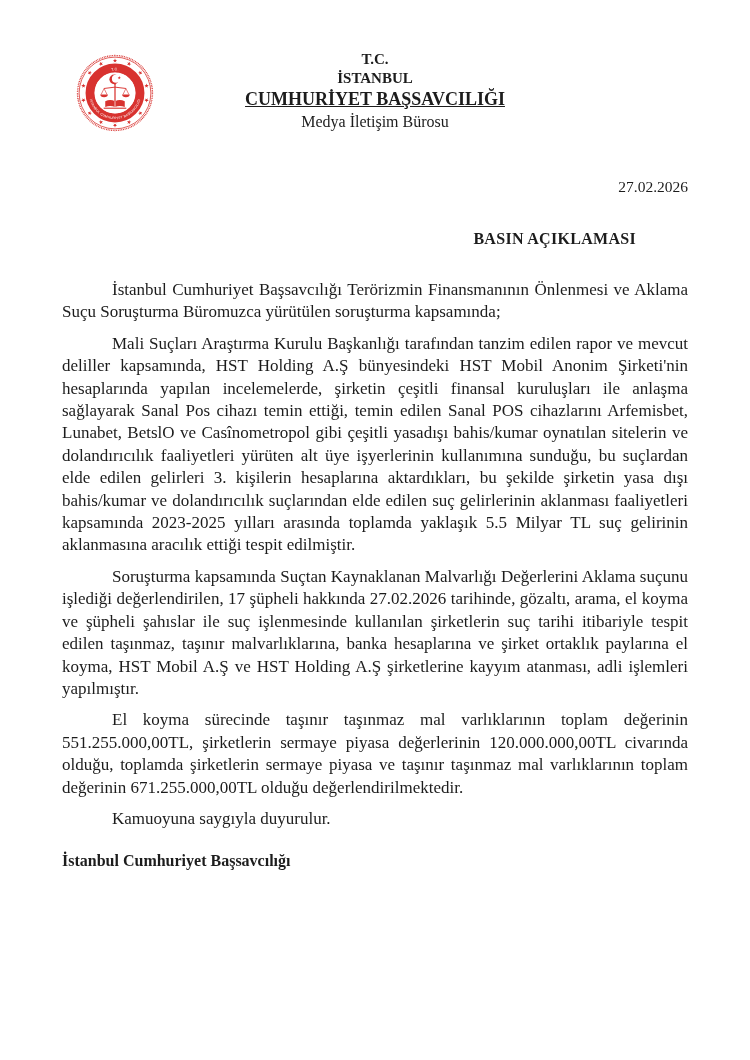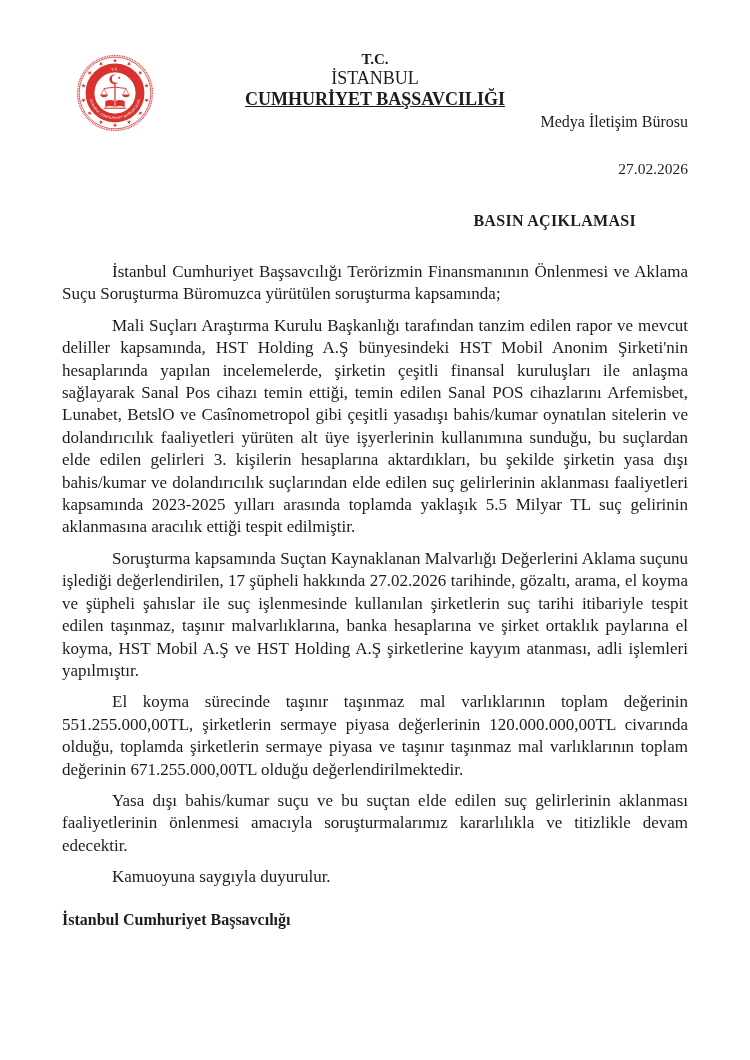--- a/index.html
+++ b/index.html
@@ -10,32 +10,32 @@
     color:#1c1c1c;
     font-family:"Liberation Serif", serif;
     box-sizing:border-box;
     overflow:hidden;
   }
   .content { margin:0 62px; }
 
   
   .letterhead { margin-top:50px; text-align:center; }
   .lh-tc      { font-size:15px; line-height:19px; font-weight:bold; }
-  .lh-city    { font-size:18px; line-height:19px; font-weight:normal; }
+  .lh-city    { font-size:15px; line-height:19px; font-weight:bold; }
   .lh-office  { font-size:18px; line-height:23px; font-weight:bold;text-decoration:underline; }
-  .lh-bureau  { font-size:16px; line-height:22px; font-weight:normal;text-align:right; }
+  .lh-bureau  { font-size:16px; line-height:22px; font-weight:normal; }
 
   .emblem {
     position:absolute; left:76px; top:52px;
     width:78px; height:82px;
     color:#d8322f;
   }
 
   .doc-date {
-    margin-top:26px;
+    margin-top:44px;
     text-align:right;
     font-size:15.5px; line-height:19px;
   }
 
   .doc-title {
     margin:33px 0 30px;
     font-size:16px; line-height:20px;
     font-weight:bold;
     text-align:right;
     letter-spacing:0.3px;
@@ -136,19 +136,18 @@
 
     <div class="doc-date">27.02.2026</div>
 
     <h1 class="doc-title">BASIN AÇIKLAMASI</h1>
 
     <main class="bodytext">
       <p>İstanbul Cumhuriyet Başsavcılığı Terörizmin Finansmanının Önlenmesi ve Aklama Suçu Soruşturma Büromuzca yürütülen soruşturma kapsamında;</p>
       <p>Mali Suçları Araştırma Kurulu Başkanlığı tarafından tanzim edilen rapor ve mevcut deliller kapsamında, HST Holding A.Ş bünyesindeki HST Mobil Anonim Şirketi'nin hesaplarında yapılan incelemelerde, şirketin çeşitli finansal kuruluşları ile anlaşma sağlayarak Sanal Pos cihazı temin ettiği, temin edilen Sanal POS cihazlarını Arfemisbet, Lunabet, BetslO ve Casînometropol gibi çeşitli yasadışı bahis/kumar oynatılan sitelerin ve dolandırıcılık faaliyetleri yürüten alt üye işyerlerinin kullanımına sunduğu, bu suçlardan elde edilen gelirleri 3. kişilerin hesaplarına aktardıkları, bu şekilde şirketin yasa dışı bahis/kumar ve dolandırıcılık suçlarından elde edilen suç gelirlerinin aklanması faaliyetleri kapsamında 2023-2025 yılları arasında toplamda yaklaşık 5.5 Milyar TL suç gelirinin aklanmasına aracılık ettiği tespit edilmiştir.</p>
       <p>Soruşturma kapsamında Suçtan Kaynaklanan Malvarlığı Değerlerini Aklama suçunu işlediği değerlendirilen, 17 şüpheli hakkında 27.02.2026 tarihinde, gözaltı, arama, el koyma ve şüpheli şahıslar ile suç işlenmesinde kullanılan şirketlerin suç tarihi itibariyle tespit edilen taşınmaz, taşınır malvarlıklarına, banka hesaplarına ve şirket ortaklık paylarına el koyma, HST Mobil A.Ş ve HST Holding A.Ş şirketlerine kayyım atanması, adli işlemleri yapılmıştır.</p>
       <p>El koyma sürecinde taşınır taşınmaz mal varlıklarının toplam değerinin 551.255.000,00TL, şirketlerin sermaye piyasa değerlerinin 120.000.000,00TL civarında olduğu, toplamda şirketlerin sermaye piyasa ve taşınır taşınmaz mal varlıklarının toplam değerinin 671.255.000,00TL olduğu değerlendirilmektedir.</p>
-      <p>Yasa dışı bahis/kumar suçu ve bu suçtan elde edilen suç gelirlerinin aklanması faaliyetlerinin önlenmesi amacıyla soruşturmalarımız kararlılıkla ve titizlikle devam edecektir.</p>
       <p class="closing">Kamuoyuna saygıyla duyurulur.</p>
       <p class="signature">İstanbul Cumhuriyet Başsavcılığı</p>
     </main>
 
   </div>
 </div>
 
 </body></html>

